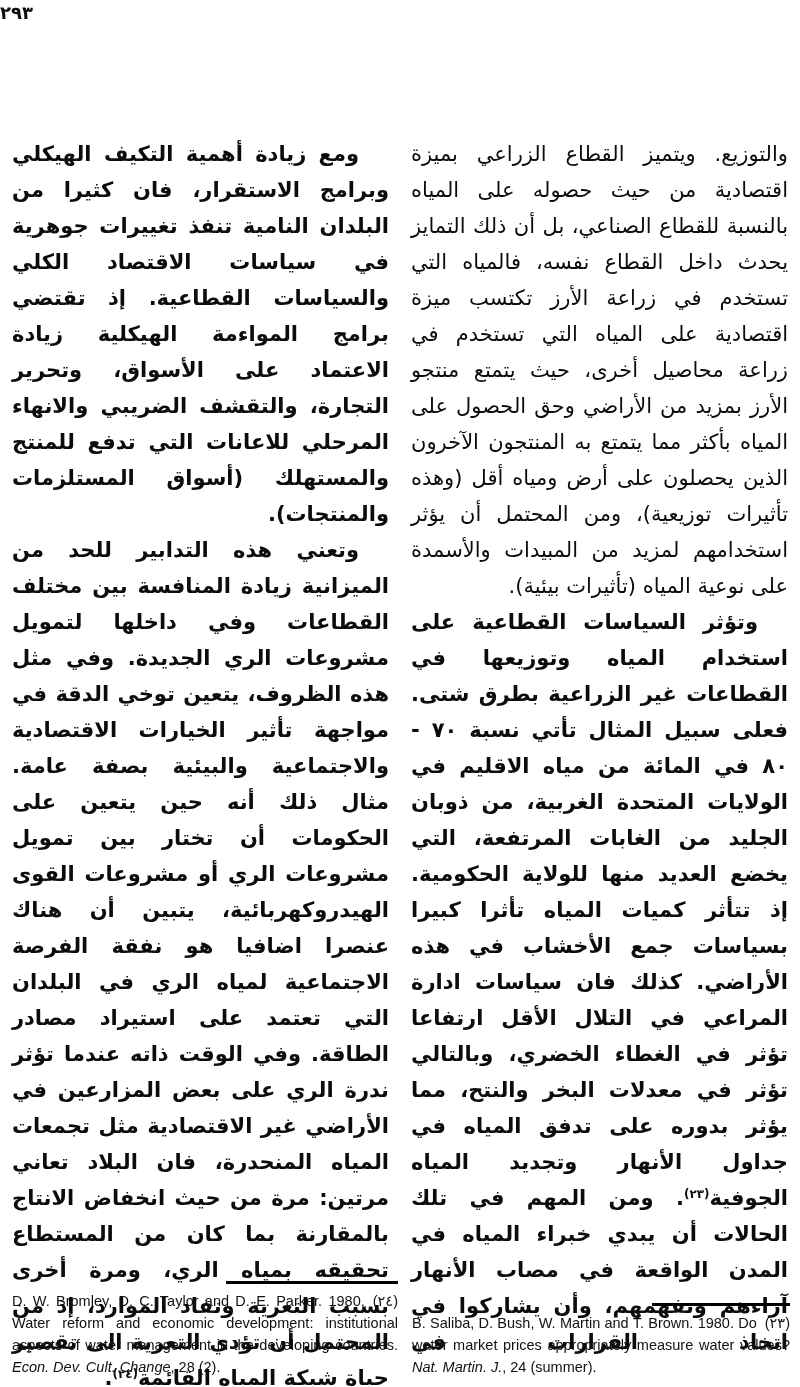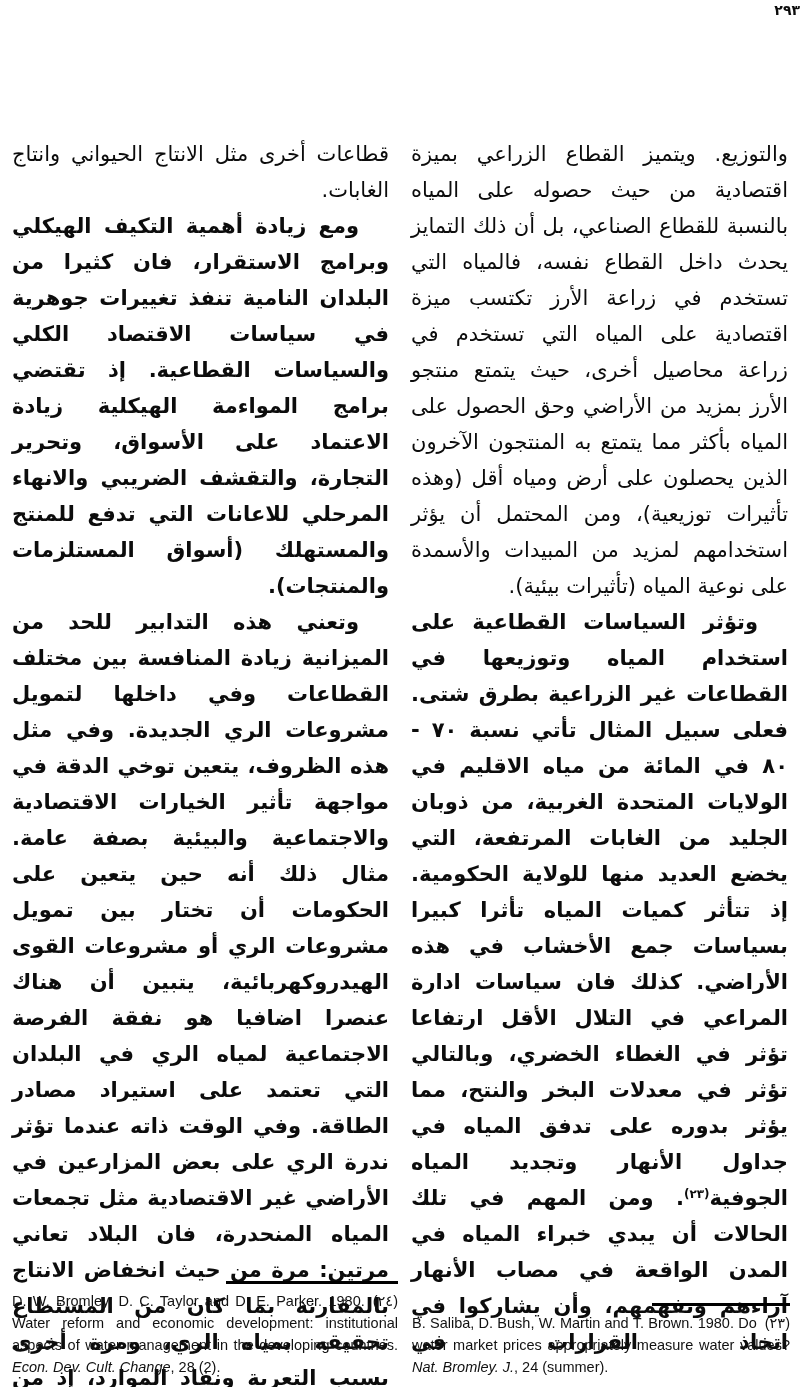--- a/index.html
+++ b/index.html
@@ -10,23 +10,23 @@
     background: #ffffff;
     overflow: hidden;
     color: #0c0c0c;
     margin: 0 auto;
   }
   .page-number {
     position: absolute;
     top: 2px;
     left: 0;
     width: 100%;
-    text-align: right;
+    text-align: left;
     font-family: "DejaVu Sans", sans-serif;
-    font-size: 14px;
+    font-size: 18px;
     font-weight: bold;
     letter-spacing: 2px;
   }
   .columns {
     position: absolute;
     top: 136px;
     left: 12px;
     width: 776px;
     display: flex;
     direction: rtl;      
@@ -76,29 +76,28 @@
 <div class="page">
 
   <div class="page-number">٢٩٣</div>
 
   <div class="columns">
     <div class="column column-right">
         <p class="para"><span>والتوزيع. ويتميز القطاع الزراعي بميزة اقتصادية من حيث حصوله على المياه بالنسبة للقطاع الصناعي، بل أن ذلك التمايز يحدث داخل القطاع نفسه، فالمياه التي تستخدم في زراعة الأرز تكتسب ميزة اقتصادية على المياه التي تستخدم في زراعة محاصيل أخرى، حيث يتمتع منتجو الأرز بمزيد من الأراضي وحق الحصول على المياه بأكثر مما يتمتع به المنتجون الآخرون الذين يحصلون على أرض ومياه أقل (وهذه تأثيرات توزيعية)، ومن المحتمل أن يؤثر استخدامهم لمزيد من المبيدات والأسمدة على نوعية المياه (تأثيرات بيئية).</span></p>
         <p class="para indent"><span>وتؤثر السياسات القطاعية على استخدام المياه وتوزيعها في القطاعات غير الزراعية بطرق شتى. فعلى سبيل المثال تأتي نسبة ٧٠ - ٨٠ في المائة من مياه الاقليم في الولايات المتحدة الغربية، من ذوبان الجليد من الغابات المرتفعة، التي يخضع العديد منها للولاية الحكومية. إذ تتأثر كميات المياه تأثرا كبيرا بسياسات جمع الأخشاب في هذه الأراضي. كذلك فان سياسات ادارة المراعي في التلال الأقل ارتفاعا تؤثر في الغطاء الخضري، وبالتالي تؤثر في معدلات البخر والنتح، مما يؤثر بدوره على تدفق المياه في جداول الأنهار وتجديد المياه الجوفية</span><sup class="fn-ref">(٢٣)</sup><span>. ومن المهم في تلك الحالات أن يبدي خبراء المياه في المدن الواقعة في مصاب الأنهار آراءهم وتفهمهم، وأن يشاركوا في اتخاذ القرارات في</span></p>
       </div>
     <div class="column column-left">
-        <p class="para"><span>قطاعات أخرى مثل الانتاج الحيواني وانتاج الغابات.</span></p>
         <p class="para indent"><span>ومع زيادة أهمية التكيف الهيكلي وبرامج الاستقرار، فان كثيرا من البلدان النامية تنفذ تغييرات جوهرية في سياسات الاقتصاد الكلي والسياسات القطاعية. إذ تقتضي برامج المواءمة الهيكلية زيادة الاعتماد على الأسواق، وتحرير التجارة، والتقشف الضريبي والانهاء المرحلي للاعانات التي تدفع للمنتج والمستهلك (أسواق المستلزمات والمنتجات).</span></p>
         <p class="para indent"><span>وتعني هذه التدابير للحد من الميزانية زيادة المنافسة بين مختلف القطاعات وفي داخلها لتمويل مشروعات الري الجديدة. وفي مثل هذه الظروف، يتعين توخي الدقة في مواجهة تأثير الخيارات الاقتصادية والاجتماعية والبيئية بصفة عامة. مثال ذلك أنه حين يتعين على الحكومات أن تختار بين تمويل مشروعات الري أو مشروعات القوى الهيدروكهربائية، يتبين أن هناك عنصرا اضافيا هو نفقة الفرصة الاجتماعية لمياه الري في البلدان التي تعتمد على استيراد مصادر الطاقة. وفي الوقت ذاته عندما تؤثر ندرة الري على بعض المزارعين في الأراضي غير الاقتصادية مثل تجمعات المياه المنحدرة، فان البلاد تعاني مرتين: مرة من حيث انخفاض الانتاج بالمقارنة بما كان من المستطاع تحقيقه بمياه الري، ومرة أخرى بسبب التعرية ونفاد الموارد، إذ من المحتمل أن تؤدي التعرية الى تقصير حياة شبكة المياه القائمة</span><sup class="fn-ref">(٢٤)</sup><span>.</span></p>
       </div>
   </div>
 
   <div class="footnote footnote-left">
     <div class="footnote-rule"></div>
     <p class="footnote-text"><span class="fn-marker">(٢٤)</span><span>D. W. Bromley, D. C. Taylor and D. E. Parker. 1980. Water reform and economic development: institutional aspects of water management in the developing countries. </span><span class="italic">Econ. Dev. Cult. Change</span><span>, 28 (2).</span></p>
   </div>
 
   <div class="footnote footnote-right">
     <div class="footnote-rule"></div>
-    <p class="footnote-text"><span class="fn-marker">(٢٣)</span><span>B. Saliba, D. Bush, W. Martin and T. Brown. 1980. Do water market prices appropriately measure water values? </span><span class="italic">Nat. Bromley. J.</span><span>, 24 (summer).</span></p>
+    <p class="footnote-text"><span class="fn-marker">(٢٣)</span><span>B. Saliba, D. Bush, W. Martin and T. Brown. 1980. Do water market prices appropriately measure water values? </span><span class="italic">Nat. Martin. J.</span><span>, 24 (summer).</span></p>
   </div>
 
 </div>
 
 </body></html>

